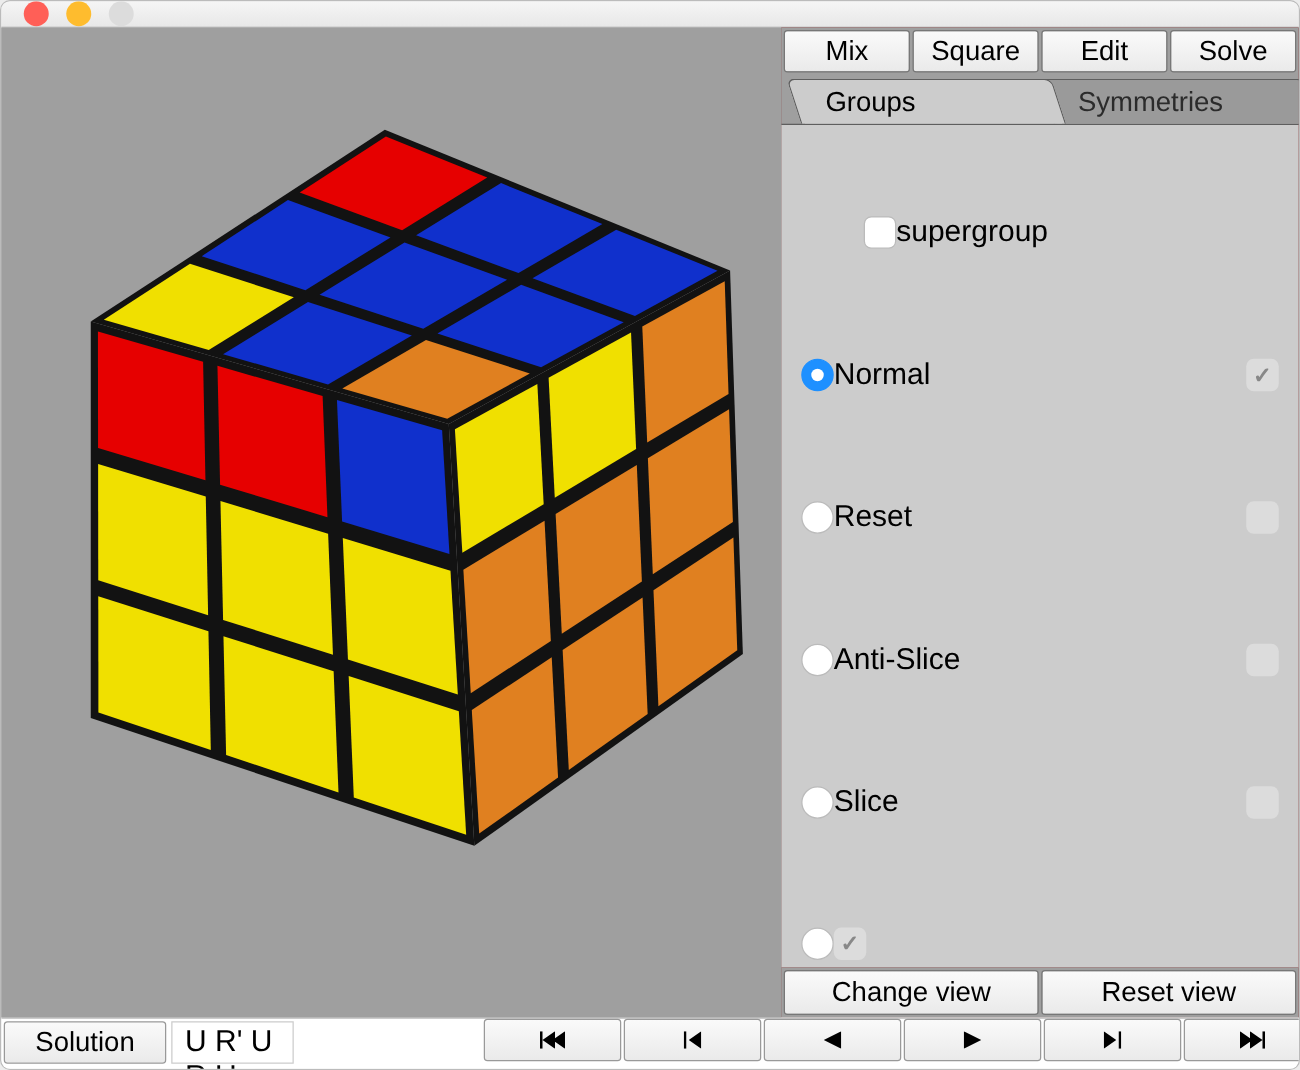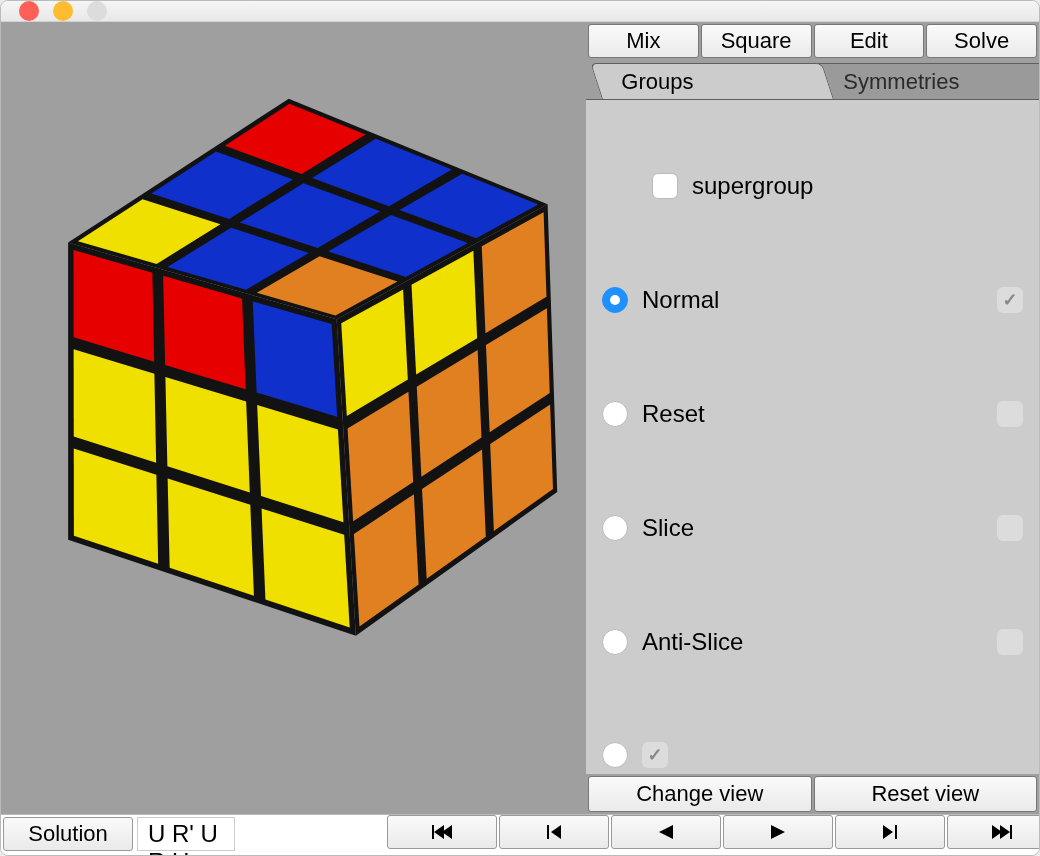--- a/index.html
+++ b/index.html
@@ -37,21 +37,21 @@
     background:#9f9f9f;
   }
   .viewport {
     flex: 1 1 auto;
     position: relative;
     background:#9f9f9f;
   }
   .viewport svg { position:absolute; inset:0; }
 
   .side {
-    width: 453px;
+    width: 414px;
     display:flex; flex-direction:column;
     background:#7f1d1d;
   }
   .btnrow {
     display:flex;
     height:38px;
     background:#9f9f9f;
     gap:2px;
     padding:2px;
   }
@@ -95,21 +95,20 @@
   .panel {
     flex:1;
     background:#cccccc;
     padding: 24px 16px 6px 16px;
     display:flex; flex-direction:column;
     gap: 38px;
   }
   .row {
     display:flex; align-items:center;
     font-size:24px;
-    gap:14px;
     margin-top:48px;
   }
   .row .label { flex:1; }
   .checkbox, .radio {
     width:26px; height:26px; border-radius:6px;
     background:#fff; border:1px solid #bbb;
     display:inline-flex; align-items:center; justify-content:center;
   }
   .radio { border-radius:50%; }
   .radio.selected { background:#1e90ff; border-color:#1e90ff; }
@@ -260,26 +259,26 @@
           <span class="label">Normal</span>
           <span class="flag on"></span>
         </div>
         <div class="row">
           <span class="radio"></span>
           <span class="label">Reset</span>
           <span class="flag"></span>
         </div>
         <div class="row">
           <span class="radio"></span>
+          <span class="label">Anti-Slice</span>
+          <span class="flag"></span>
+        </div>
+        <div class="row">
+          <span class="radio"></span>
           <span class="label">Slice</span>
-          <span class="flag"></span>
-        </div>
-        <div class="row">
-          <span class="radio"></span>
-          <span class="label">Anti-Slice</span>
           <span class="flag"></span>
         </div>
         <div class="row">
           <span class="radio"></span>
           <span class="flag on"></span>
         </div>
 
       </div>
 
       <div class="viewbtns">

